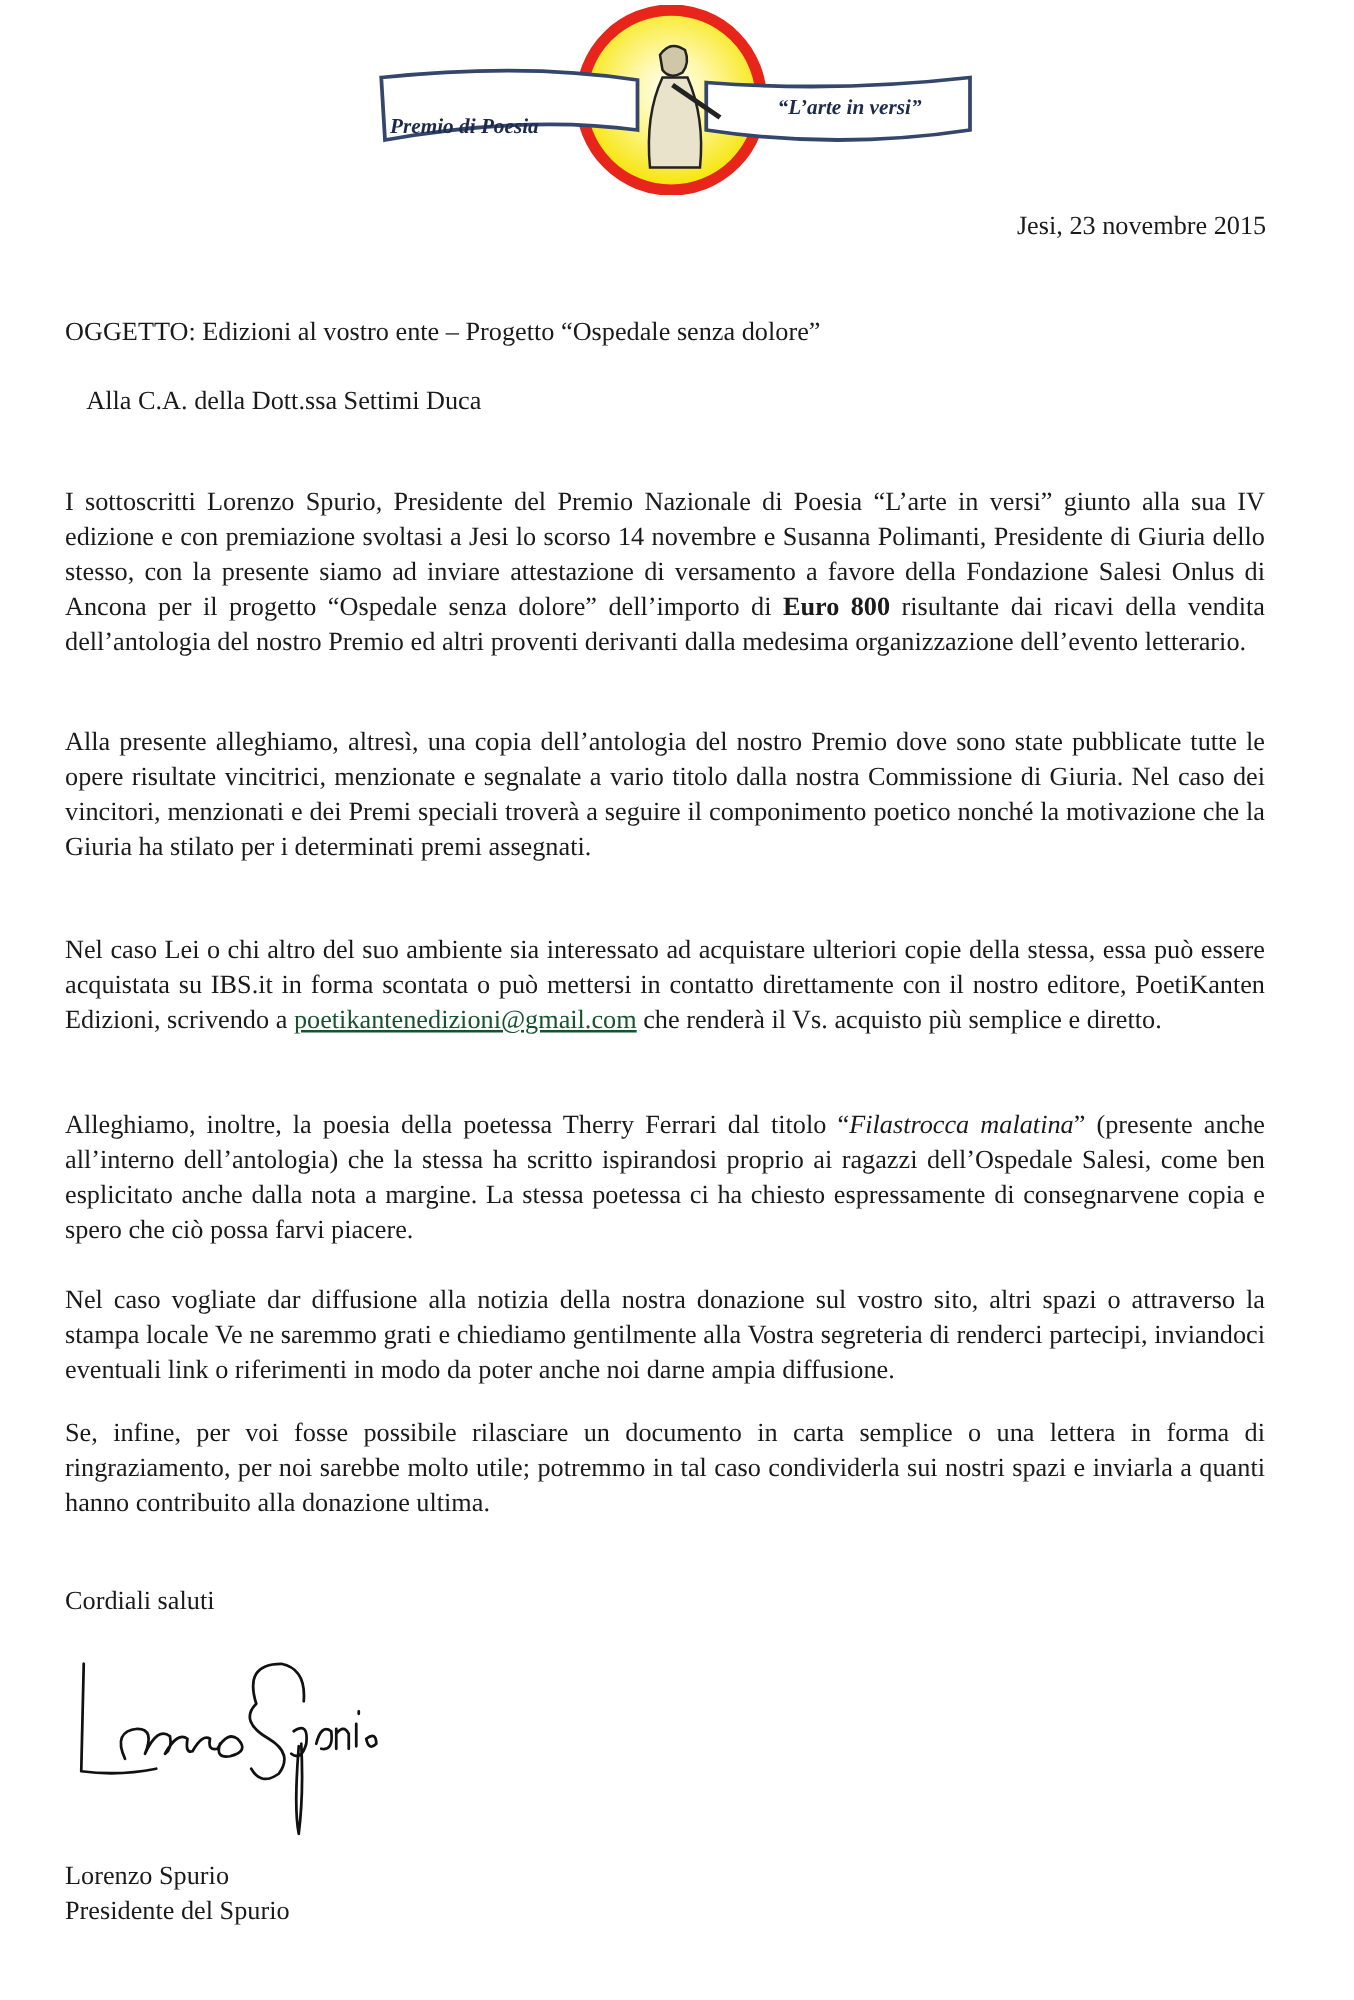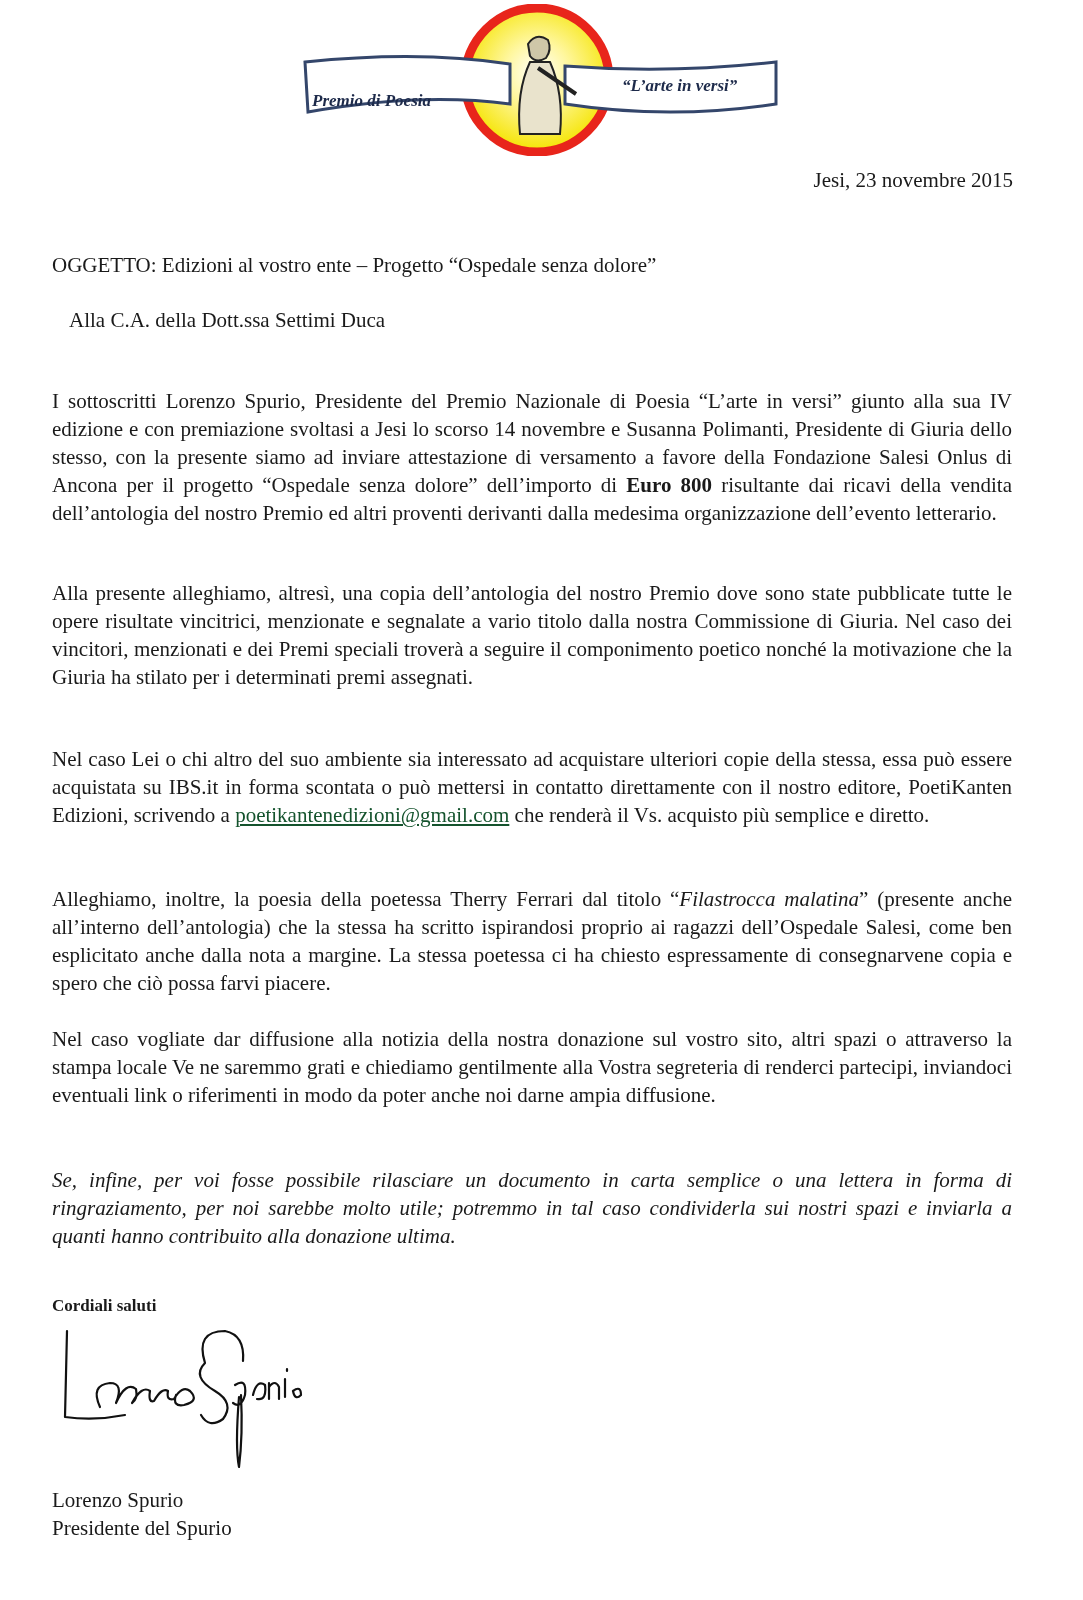--- a/index.html
+++ b/index.html
@@ -27,26 +27,26 @@
 
   .body-text {
     position: absolute; left: 52px; width: 960px; font-size: 21px;
     line-height: 28px; text-align: justify; margin: 0;
   }
   .p1 { top: 387px; }
   .p2 { top: 579px; }
   .p3 { top: 745px; }
   .p4 { top: 885px; }
   .p5 { top: 1025px; }
-  .p6 { top: 1166px; font-style: italic; }
+  .p6 { top: 1132px; }
   .bold { font-weight: bold; }
   .italic { font-style: italic; }
   .link { color: #14532d; text-decoration: underline; cursor: pointer; }
 
-  .closing { position: absolute; left: 52px; top: 1296px; font-size: 17px; font-weight: bold; }
+  .closing { position: absolute; left: 52px; top: 1268px; font-size: 21px; }
   .signature { position: absolute; left: 55px; top: 1325px; width: 280px; height: 150px; }
   .signer-name { position: absolute; left: 52px; top: 1488px; font-size: 21px; }
   .signer-title { position: absolute; left: 52px; top: 1516px; font-size: 21px; }
 </style>
 </head>
 <body>
 
 <div class="logo">
   <svg viewBox="0 0 480 152">
     <defs>

